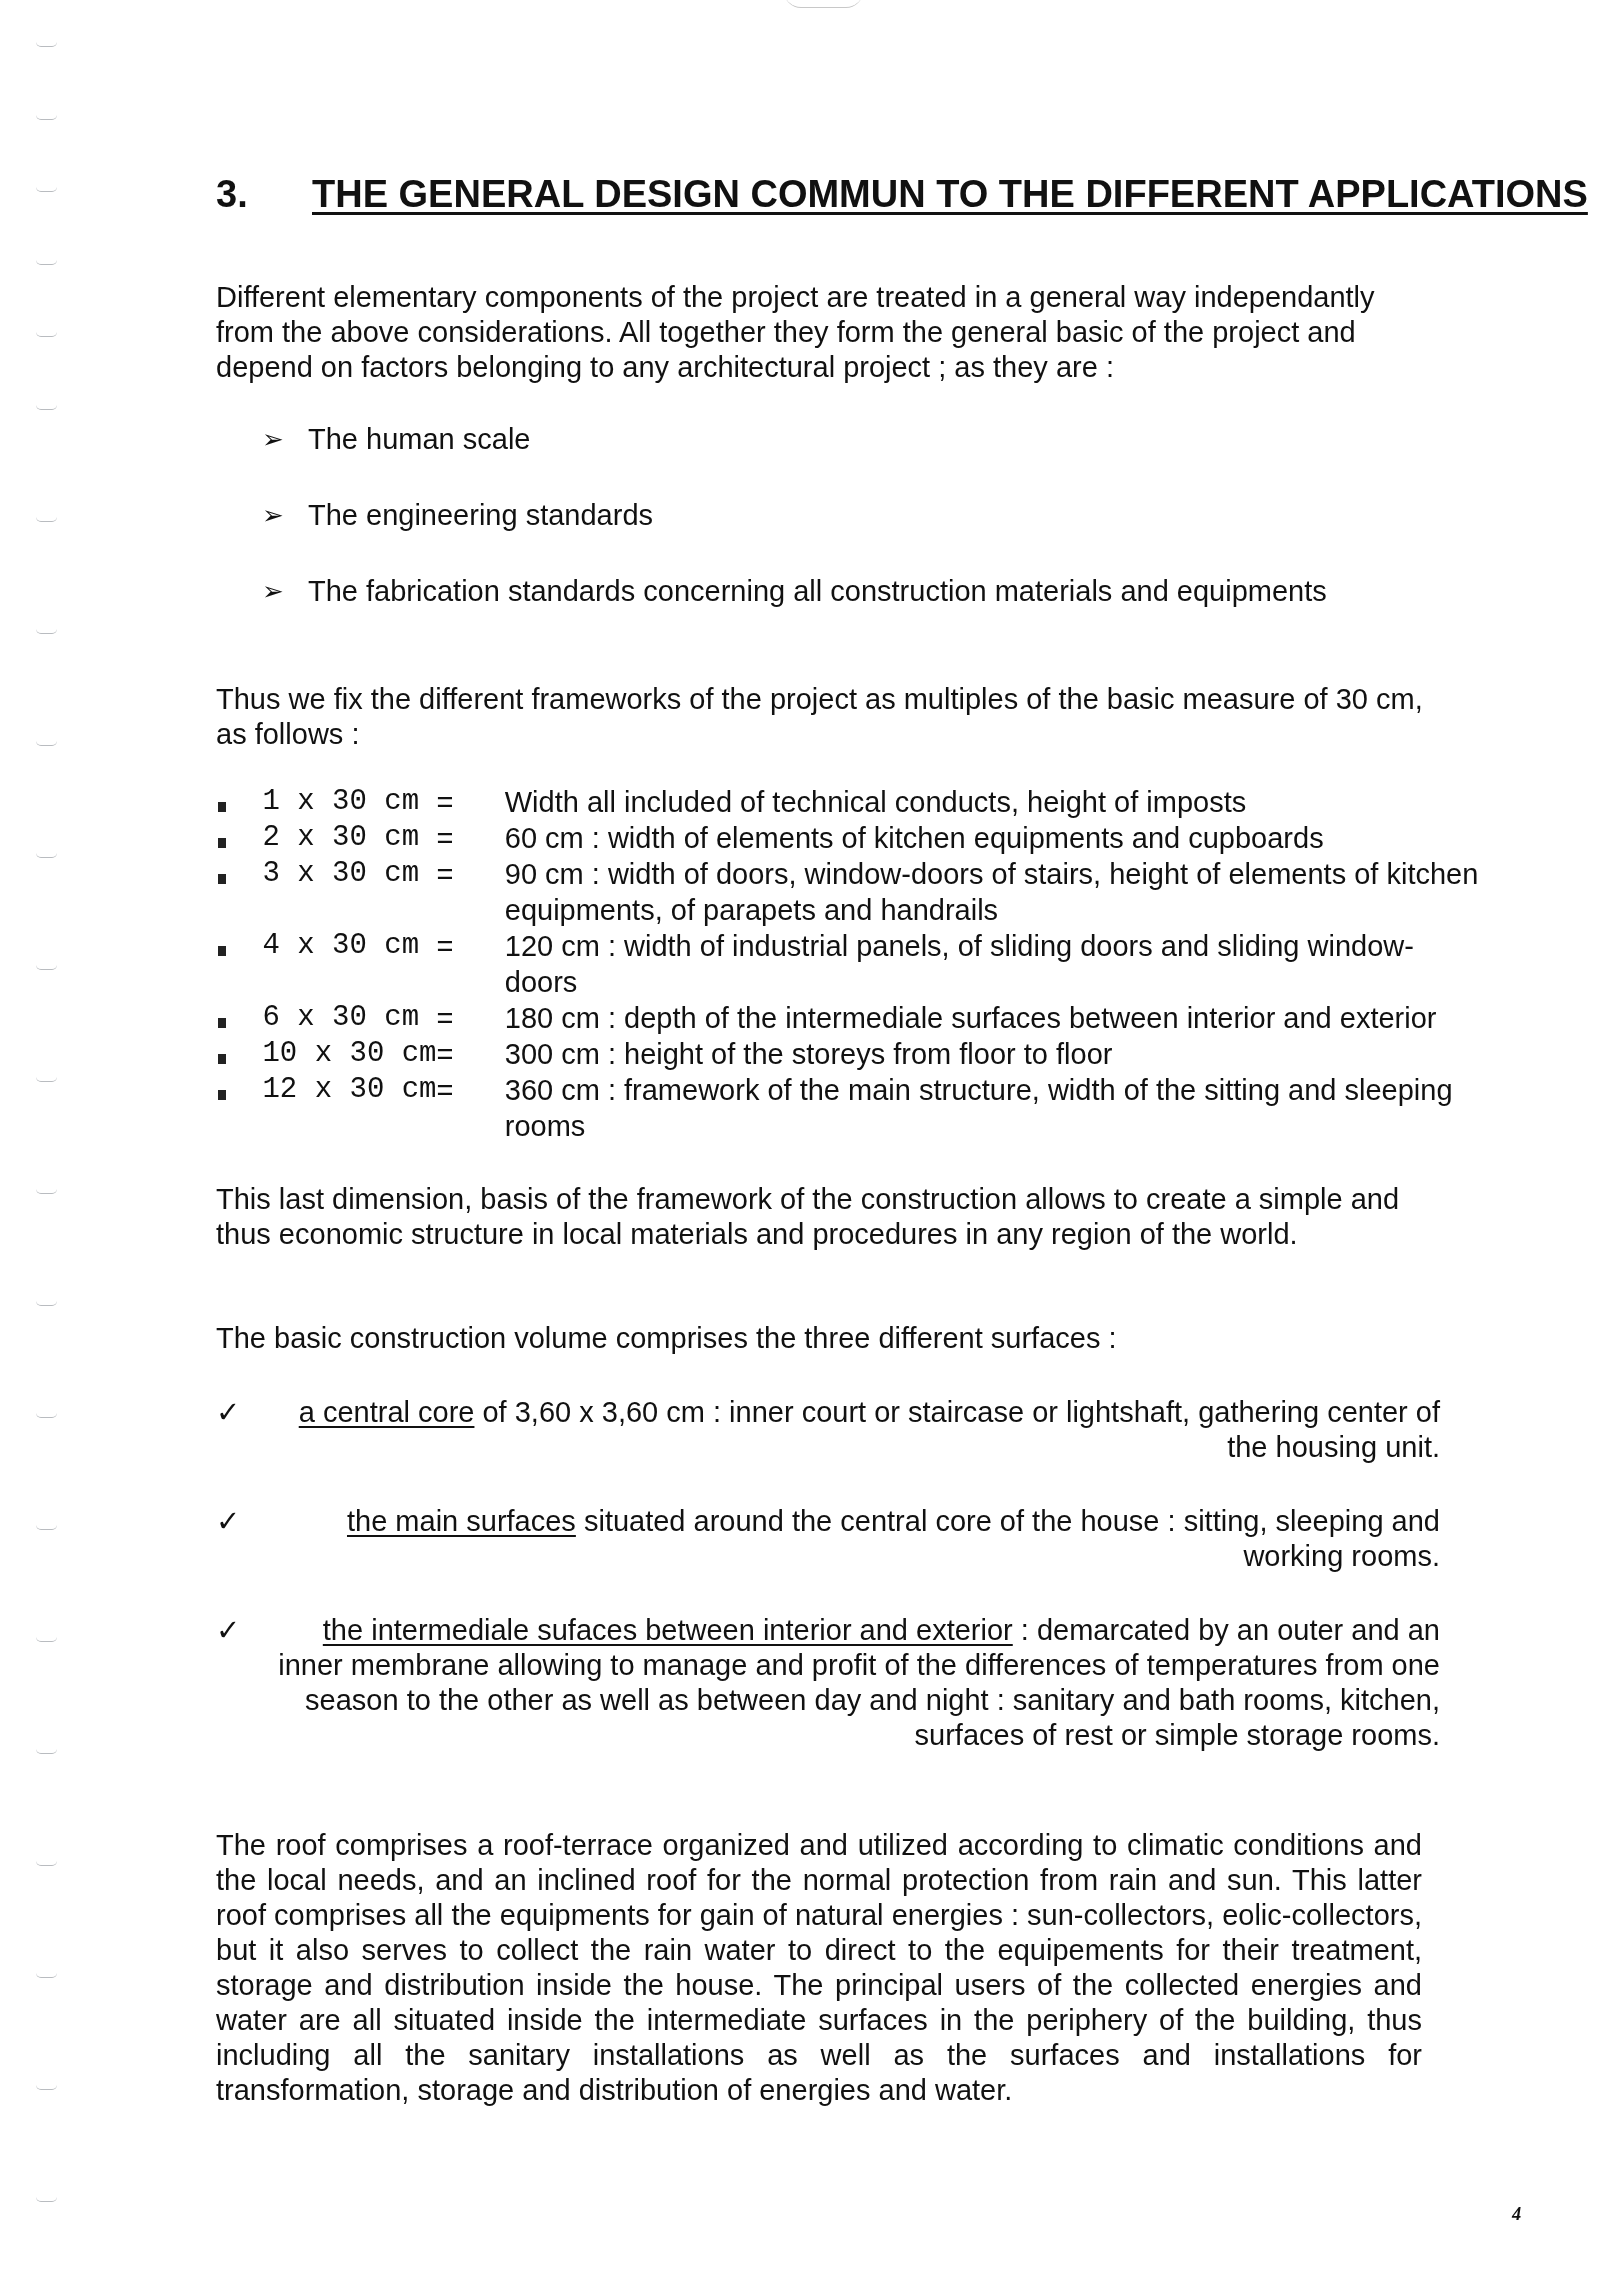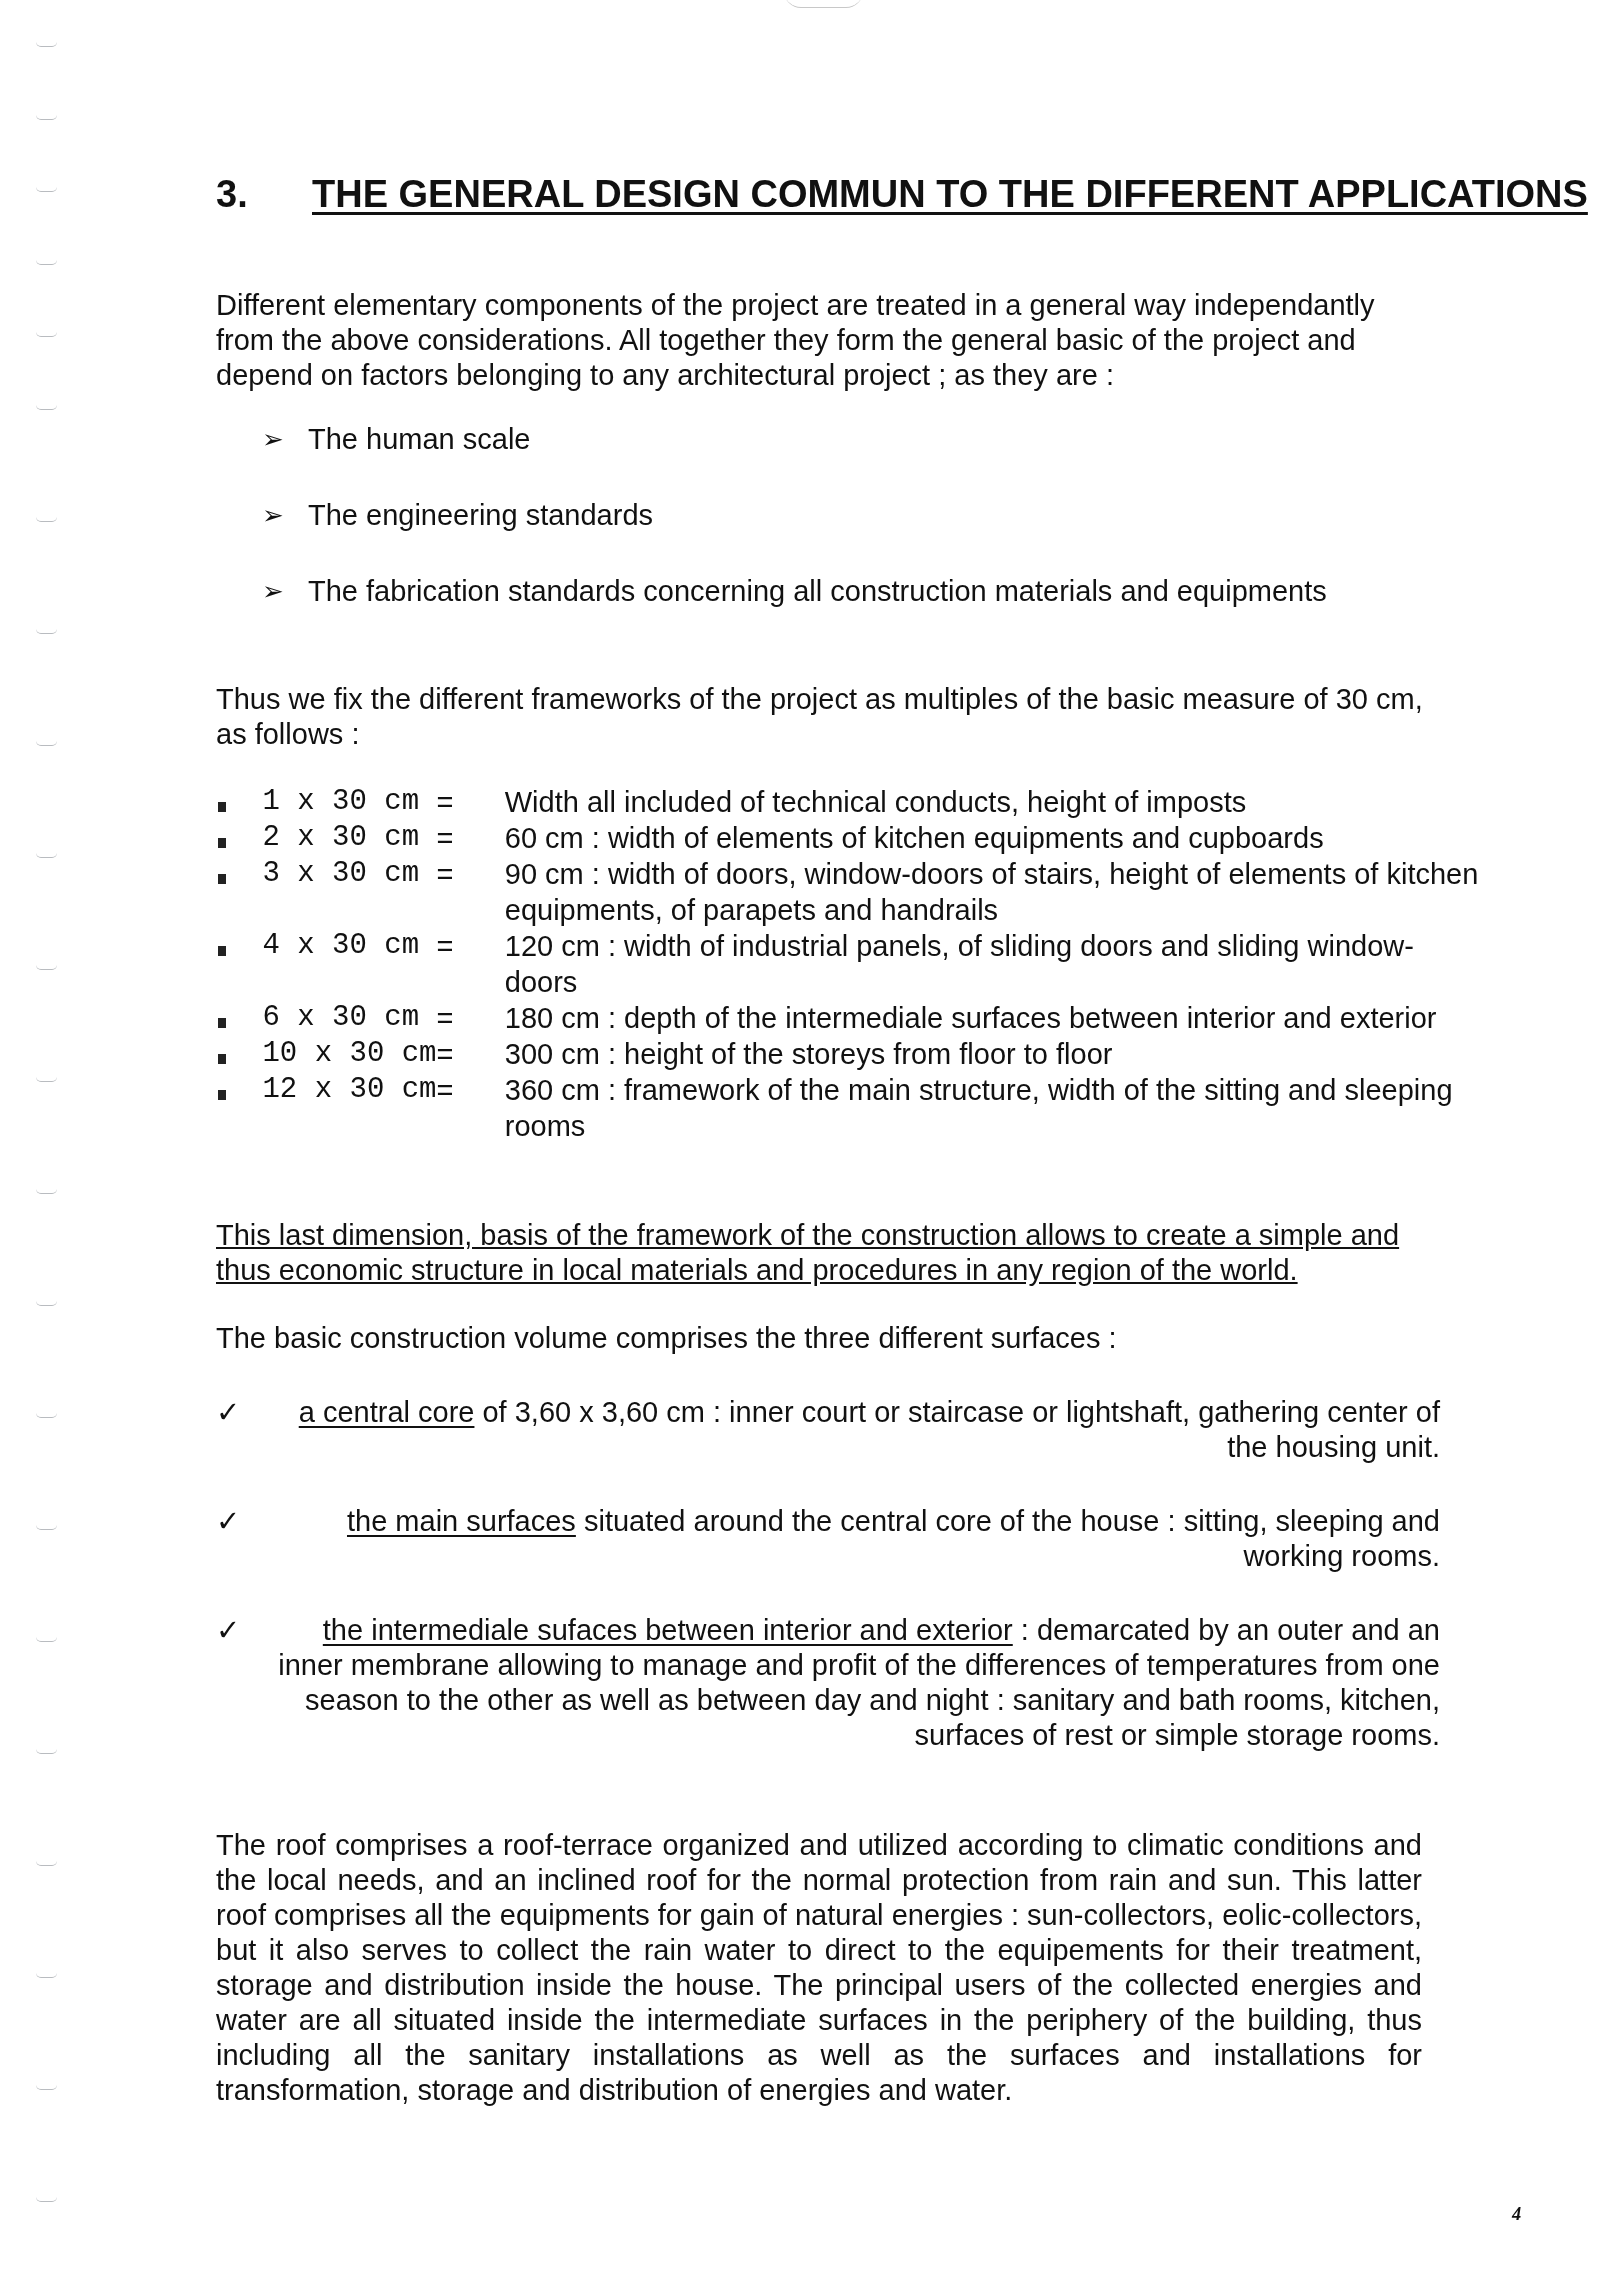--- a/index.html
+++ b/index.html
@@ -27,33 +27,33 @@
       position: absolute; left: 216px; top: 0; width: 1265px;
       font-size: 29px; line-height: 35px;
     }
     .heading {
       position: absolute; top: 177px; left: 0;
       font-weight: bold; font-size: 38px; white-space: nowrap;
     }
     .heading .num { display: inline-block; width: 96px; }
     .heading .title { text-decoration: underline; text-decoration-thickness: 2.6px; text-underline-offset: 5.3px; }
     .para { position: absolute; left: 0; width: 1212px; margin: 0; }
-    .p-intro { top: 288px; }
+    .p-intro { top: 280px; }
     .arrow-list { position: absolute; left: 46px; top: 422px; margin: 0; padding: 0; list-style: none; }
     .arrow-list li { height: 76px; display: flex; align-items: flex-start; }
     .arrow-list .arrow { width: 46px; font-size: 26px; }
     .p-thus { top: 682px; }
     .measure-table { position: absolute; left: 0; top: 784px; border-collapse: collapse; }
     .measure-table td { padding: 0; vertical-align: top; line-height: 36px; }
     .measure-table .bullet { width: 47px; }
     .measure-table .bullet span { display: inline-block; width: 8px; height: 10.5px; background: #222; margin-top: 13px; margin-left: 2px; }
     .measure-table .mult { width: 124px; white-space: nowrap; font-family: Liberation Mono, monospace; }
     .measure-table .eq { width: 69px; }
     .measure-table .desc { width: 988px; }
-    .p-last { top: 1218px; text-decoration: underline; }
+    .p-last { top: 1182px; }
     .p-basic { top: 1321px; }
     .check-list { position: absolute; left: 0; top: 1395px; margin: 0; padding: 0; list-style: none; width: 1252px; }
     .check-list li { display: flex; margin-bottom: 39px; }
     .check-list .check { width: 51px; flex: none; }
     .check-list .body { width: 1173px; text-align: right; }
     .check-list .u { text-decoration: underline; text-decoration-thickness: 2px; text-underline-offset: 4px; }
     .p-roof { top: 1828px; text-align: justify; text-align-last: left; width: 1206px; }
     .page-number {
       position: absolute; left: 1512px; top: 2204px;
       font-family: "Liberation Serif", serif; font-style: italic; font-weight: bold; font-size: 18.4px;

